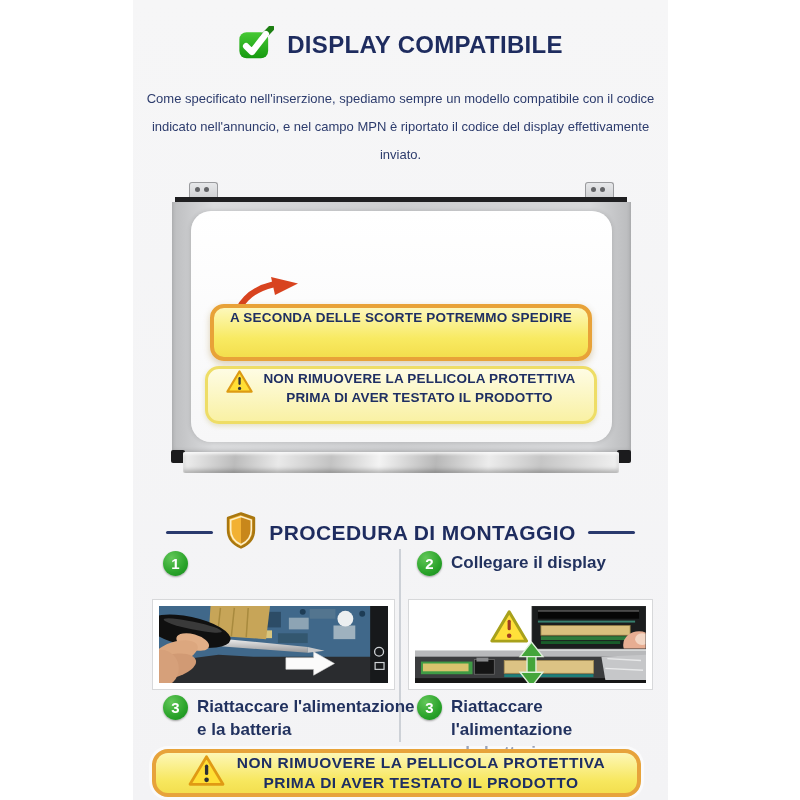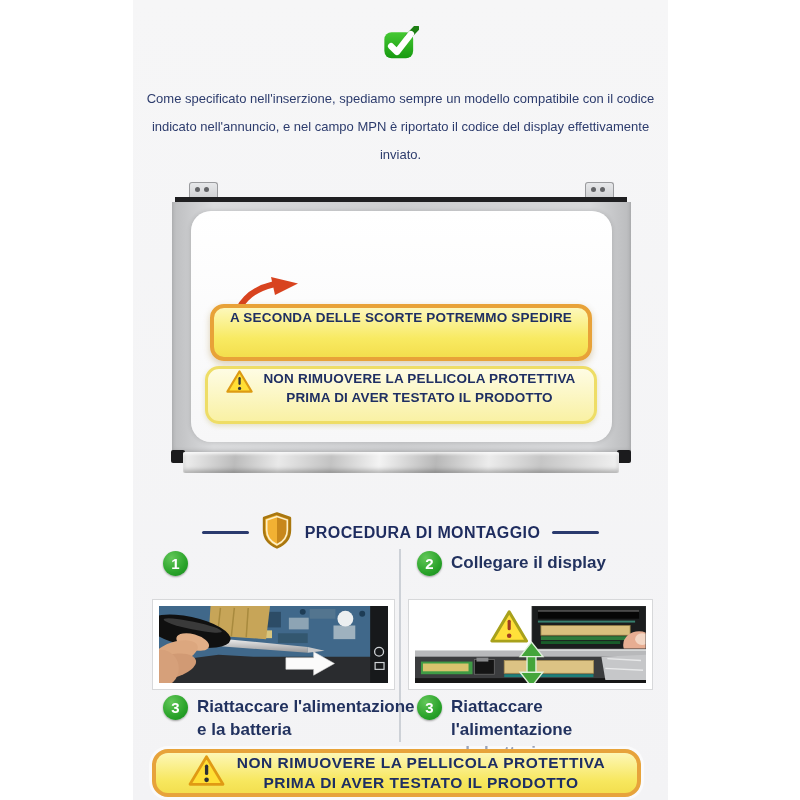--- a/index.html
+++ b/index.html
@@ -45,21 +45,21 @@
          background:linear-gradient(180deg,#fdf8bb 0%,#f8ea62 62%,#f3de4d 100%);
          box-shadow:0 3px 7px rgba(150,110,10,.3);}
   .ybox2{left:72px;top:366px;width:392px;height:58px;border:3px solid #eedd66;gap:10px;
          background:linear-gradient(180deg,#fefce4 0%,#f9f1a4 100%);
          box-shadow:0 2px 5px rgba(160,140,20,.22);}
 
   
   .proc-header{position:absolute;top:512px;left:0;right:0;display:flex;align-items:center;
                justify-content:center;gap:12px;}
   .rule{width:47px;height:3px;background:#2a3a6e;border-radius:2px;}
-  .proc-title{font-size:16px;font-weight:bold;color:#1e2c5f;letter-spacing:.4px;}
+  .proc-title{font-size:21px;font-weight:bold;color:#1e2c5f;letter-spacing:.4px;}
 
   .step{position:absolute;display:flex;gap:9px;align-items:flex-start;}
   .badge{flex:0 0 auto;width:25px;height:25px;border-radius:50%;color:#fff;font-weight:bold;
          font-size:15px;display:flex;align-items:center;justify-content:center;
          background:radial-gradient(circle at 35% 28%,#62c758 0%,#2aa32a 60%,#14891c 100%);
          box-shadow:0 1px 2px rgba(0,0,0,.35);}
   .step-text{font-size:17px;line-height:23px;font-weight:bold;color:#22325f;}
   .step.s1{left:30px;top:551px}.step.s2{left:284px;top:551px}
   .step.s3a{left:30px;top:695px}.step.s3b{left:284px;top:695px}
   .divider{position:absolute;left:266px;top:549px;width:2px;height:193px;background:#cdd1d7;}
@@ -91,20 +91,21 @@
             <linearGradient id="gGreen" x1="0" y1="0" x2="0" y2="1">
               <stop offset="0" stop-color="#46c934"></stop>
                 <stop offset="1" stop-color="#179a10"></stop>
             </linearGradient>
           </defs>
           <rect x="1.5" y="6" width="32" height="29" rx="8" fill="url(#gGreen)"></rect>
           <line x1="28" y1="11" x2="37" y2="1.5" stroke="#1d7f13" stroke-width="7" stroke-linecap="round"></line>
           <polyline points="9,21.5 15.5,28 31,8" fill="none" stroke="#ffffff" stroke-width="7" stroke-linecap="round" stroke-linejoin="round"></polyline>
         </svg>
       </span>
+      <span class="title">DISPLAY COMPATIBILE</span>
     </div>
 
     <p class="intro">Come specificato nell'inserzione, spediamo sempre un modello compatibile con il codice indicato nell'annuncio, e nel campo MPN è riportato il codice del display effettivamente inviato.</p>
 
     <div>
       <div class="bracket bL">
         <span class="hole h1"></span>
           <span class="hole h2"></span>
       </div>
       <div class="bracket bR">

